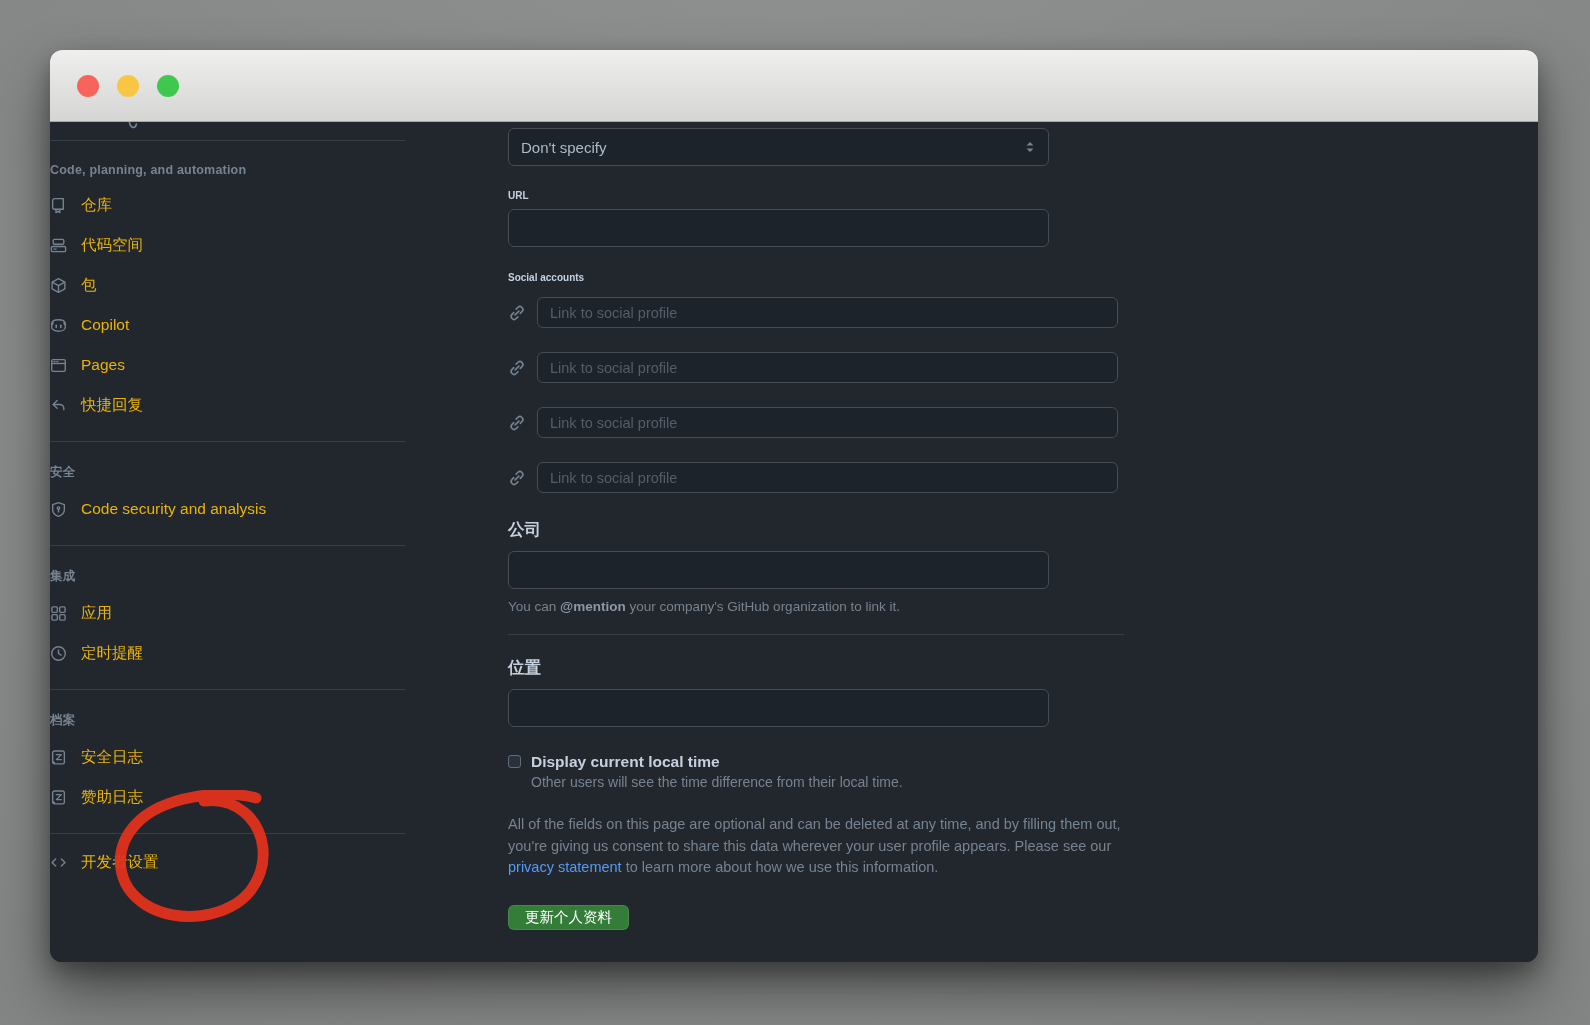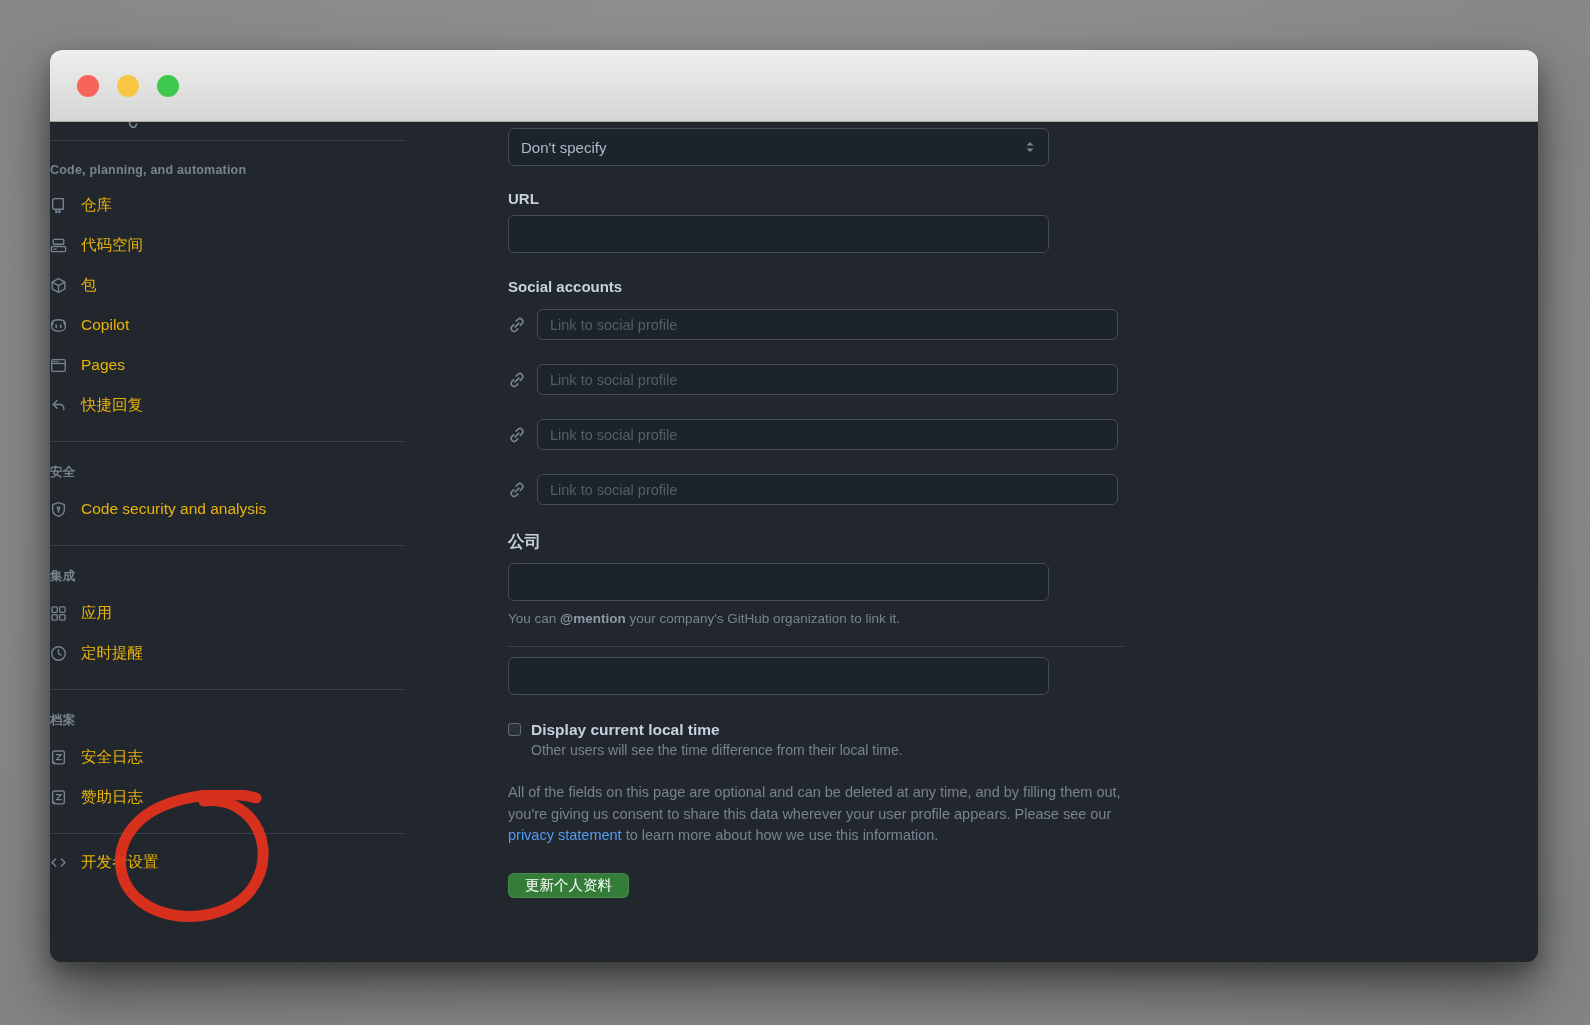--- a/index.html
+++ b/index.html
@@ -45,21 +45,21 @@
 
   
   .main { padding:6px 0 0 48px; width:664px; }
   .field-input, .select {
     width:541px; height:38px; background:#1d232b; border:1px solid #444c56;
     border-radius:6px; color:#adbac7; font-size:15px; padding:0 12px;
     font-family:inherit; outline:none; display:block;
   }
   .select { display:flex; align-items:center; justify-content:space-between; cursor:pointer; }
   .select .caret { color:#768390; }
-  .label { font-size:15px; font-weight:700; color:#c5d1de; }
+  .label { font-size:10px; font-weight:700; color:#c5d1de; }
   .label.cjk { font-size:16.5px; }
   .url-label { margin-top:24px; }
   .url-input { margin-top:8px; }
   .social-label { margin-top:25px; }
   .social-rows { margin-top:14px; }
   .social-row { display:flex; align-items:center; gap:11px; margin-bottom:24px; }
   .social-row .link-ico { width:18px; height:18px; color:#768390; flex:none; }
   .social-input {
     width:581px; height:31px; background:#1d232b; border:1px solid #444c56;
     border-radius:6px; color:#adbac7; font-size:14.5px; padding:0 12px;
@@ -270,20 +270,21 @@
           <input class="social-input" type="text" placeholder="Link to social profile" style="">
         </div>
       </div>
 
       <div class="label cjk company-label">公司</div>
       <input class="field-input company-input" type="text" value="" style="">
       <div class="hint"><span>You can </span><b>@mention</b><span> your company's GitHub organization to link it.</span></div>
 
       <div class="main-divider"></div>
 
+      <div class="label cjk location-label">位置</div>
       <input class="field-input location-input" type="text" value="" style="">
 
       <div class="checkbox-row">
         <span class="checkbox"></span>
         <div class="checkbox-texts">
           <div class="label">Display current local time</div>
           <div class="checkbox-hint">Other users will see the time difference from their local time.</div>
         </div>
       </div>
 

